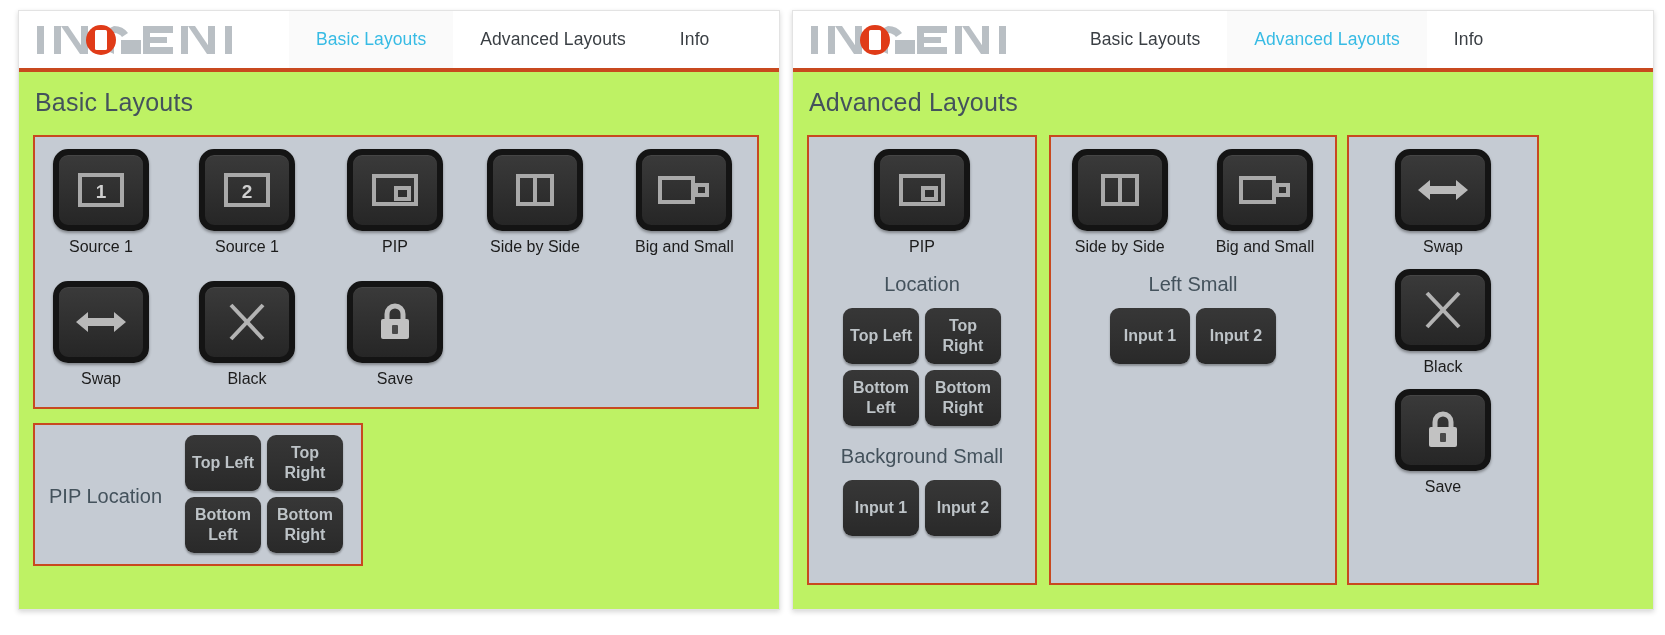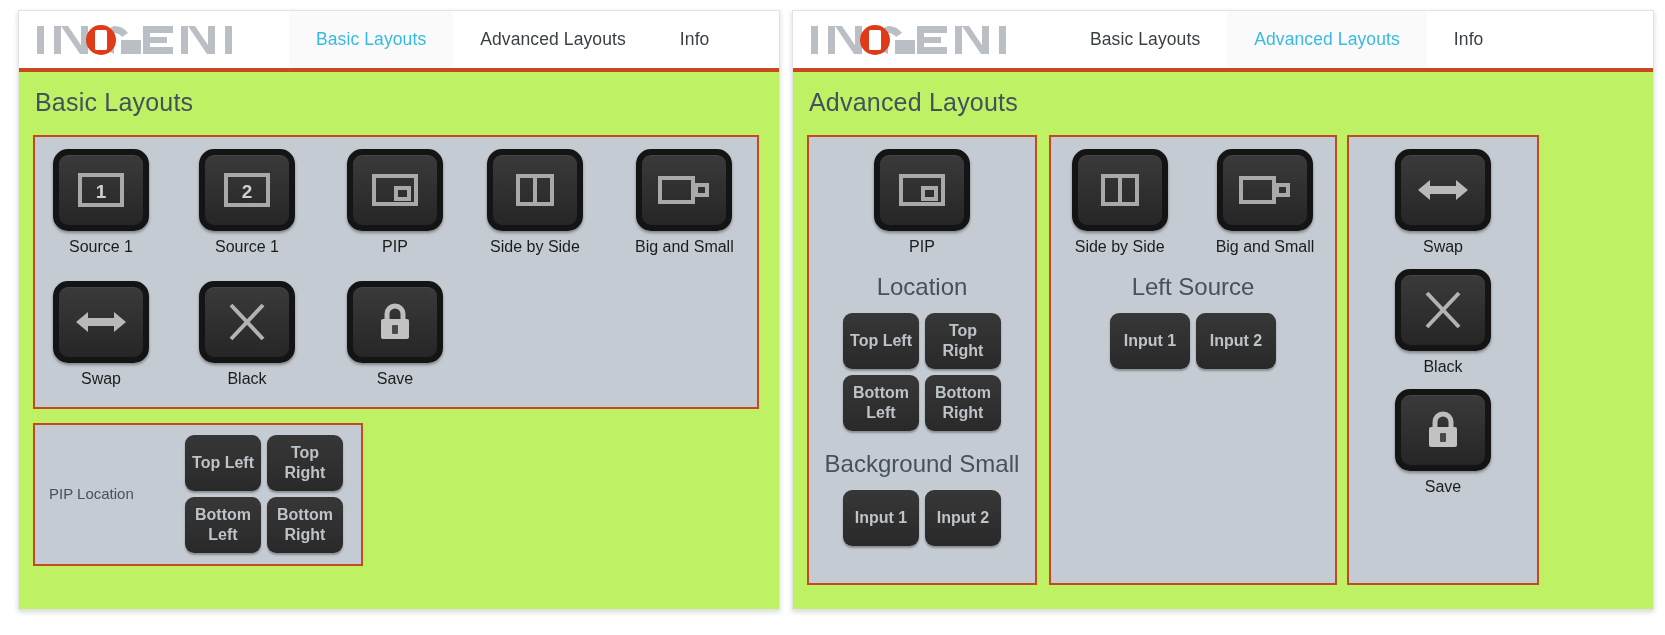--- a/index.html
+++ b/index.html
@@ -95,39 +95,39 @@
     font-size: 16px;
     line-height: 1.22;
     text-align: center;
     display: flex; align-items: center; justify-content: center;
     box-shadow: 0 2px 2px rgba(0,0,0,0.3);
     cursor: pointer;
     padding: 4px 6px;
   }
 
   .section-label {
-    font-size: 24px;
+    font-size: 20px;
     color: #44525c;
     text-align: left;
   }
 
   
   #basic-group-main {
     position: absolute; left: 14px; top: 124px; width: 726px; height: 274px;
   }
   #basic-row-1 { position: absolute; left: 0; top: 0; width: 100%; height: 142px; }
   #basic-row-2 { position: absolute; left: 0; top: 132px; width: 100%; height: 140px; }
   .basic-cell { position: absolute; top: 12px; }
 
   #basic-group-pip {
     position: absolute; left: 14px; top: 412px; width: 330px; height: 143px;
   }
   #pip-location-label {
     position: absolute; left: 14px; top: 60px;
-    font-size: 15px; color: #44525c; white-space: nowrap;
+    font-size: 20px; color: #44525c; white-space: nowrap;
   }
   #pip-grid {
     position: absolute; left: 150px; top: 10px;
     display: grid; grid-template-columns: 76px 76px; grid-template-rows: 56px 56px;
     gap: 6px 6px;
   }
 
   
   #adv-col-1 { position: absolute; left: 14px; top: 124px; width: 230px; height: 450px; }
   #adv-col-2 { position: absolute; left: 256px; top: 124px; width: 288px; height: 450px; }
@@ -373,21 +373,21 @@
           <div class="icon-btn">
             <svg width="54" height="38" viewBox="0 0 54 38">
               <rect x="3" y="7" width="33" height="24" fill="none" stroke="#a9a9a9" stroke-width="4"></rect>
               <rect x="39" y="14" width="11" height="10" fill="none" stroke="#a9a9a9" stroke-width="4"></rect>
             </svg>
           </div>
           <div class="btn-label">Big and Small</div>
         </div>
       </div>
 
-      <div class="section-label" style="margin-top:17px;">Left Source</div>
+      <div class="section-label" style="margin-top:17px;">Left Small</div>
 
       <div class="mini-grid-inputs" style="margin-top:12px;">
         <div class="text-btn">Input 1</div>
         <div class="text-btn">Input 2</div>
       </div>
     </div>
 
     <div class="group adv-center" id="adv-col-3">
       <div class="btn-cell" style="margin-top:12px;">
         <div class="icon-btn">

